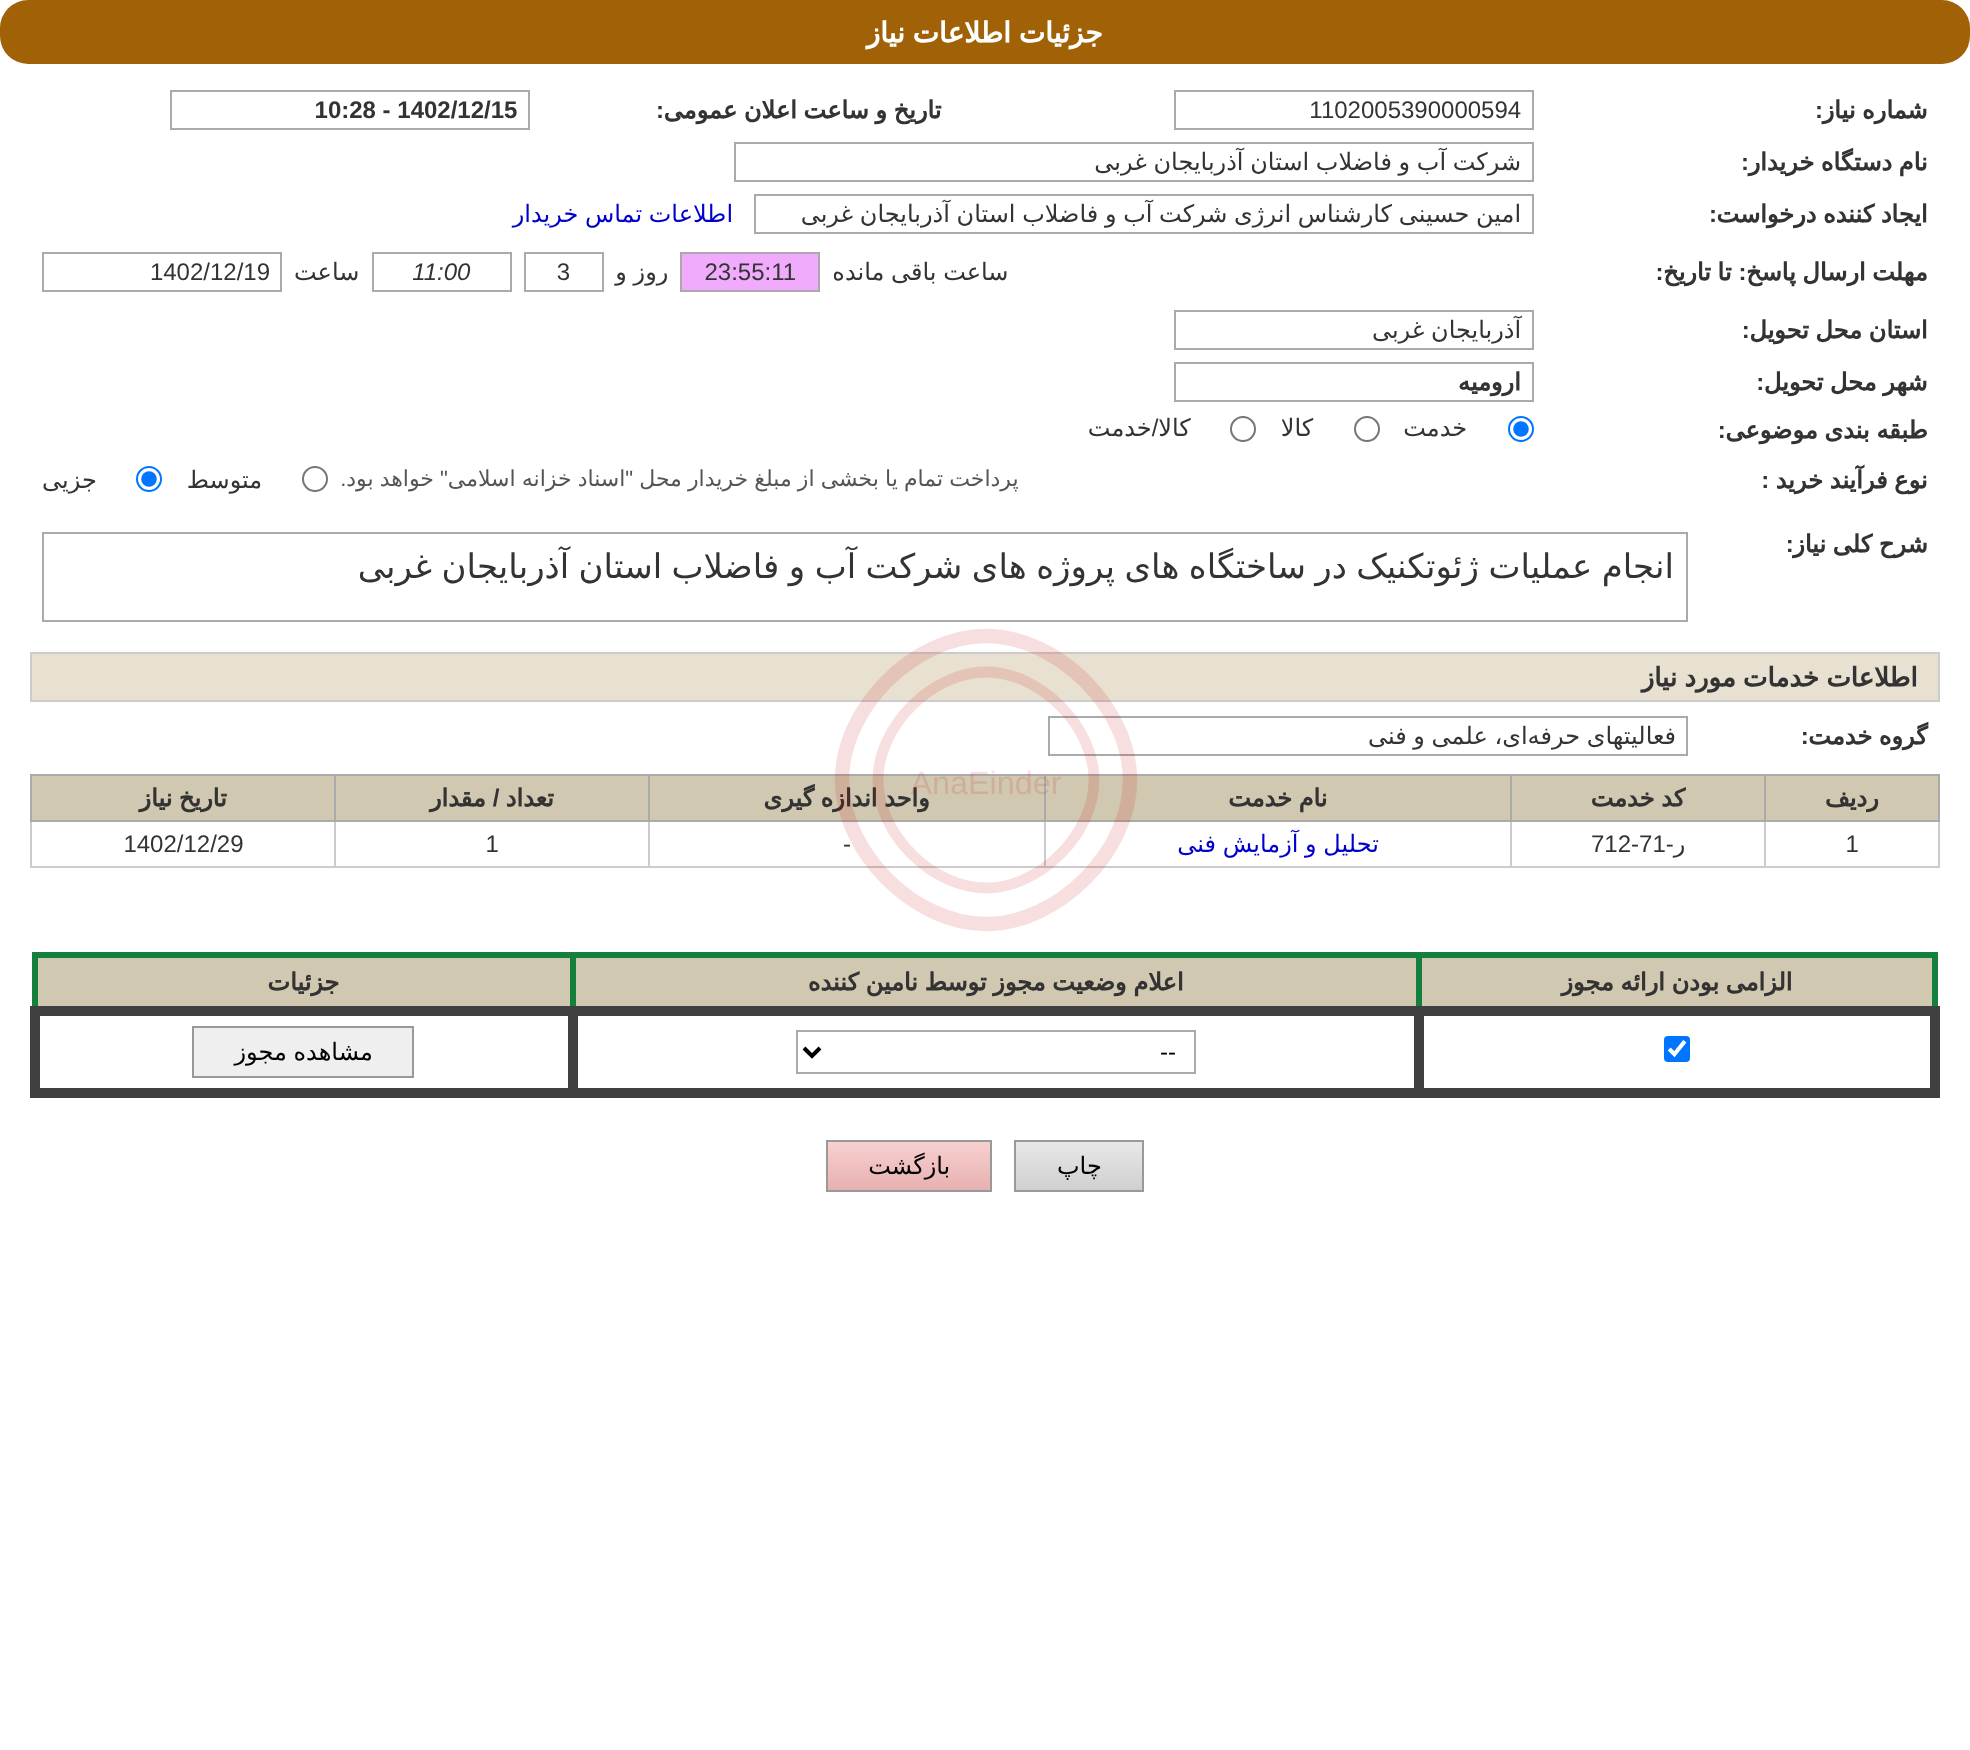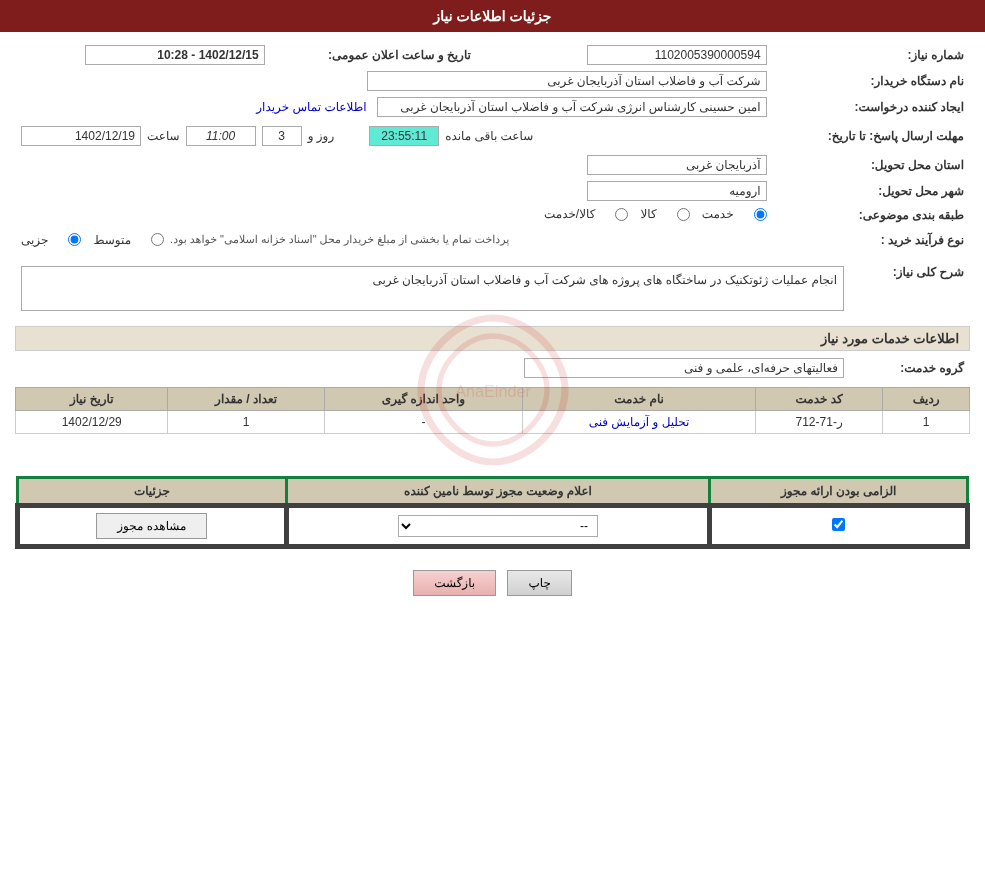--- a/index.html
+++ b/index.html
@@ -10,26 +10,27 @@
       direction: rtl;
       color: #333;
     }
     .page-wrapper {
       width: 985px;
       min-height: 875px;
       background: #fff;
       margin: 0 auto;
     }
     .header-bar {
-      background: #7f1d1d;
+      background: #a16207;
       color: #fff;
       text-align: center;
       padding: 8px 10px;
       font-size: 14px;
       font-weight: bold;
+      border-radius: 14px;
     }
     .main-content {
       padding: 10px 15px;
     }
     .section-title {
       background: #e8e0d0;
       border: 1px solid #ccc;
       padding: 4px 10px;
       font-weight: bold;
       font-size: 13px;
@@ -84,26 +85,25 @@
     }
     .row-flex {
       display: flex;
       align-items: center;
       gap: 6px;
       justify-content: flex-end;
       padding: 3px 0;
     }
     .countdown-box {
       border: 1px solid #aaa;
-      background: #5eead4;
+      background: #f0abfc;
       padding: 2px 5px;
       display: inline-block;
       min-width: 70px;
       text-align: center;
-      margin-left: 29px;
     }
     .data-grid {
       width: 100%;
       border-collapse: collapse;
       margin: 6px 0;
       font-size: 12px;
     }
     .data-grid th {
       background: #d0c8b0;
       border: 1px solid #aaa;
@@ -121,21 +121,21 @@
       color: #0000cc;
       cursor: pointer;
     }
     .notes-box {
       border: 1px solid #aaa;
       background: #fff;
       padding: 6px;
       min-height: 55px;
       direction: rtl;
       text-align: right;
-      font-size: 12px;
+      font-size: 17px;
       margin: 4px 0;
     }
     .permission-table {
       width: 100%;
       border-collapse: collapse;
       margin: 6px 0;
       font-size: 12px;
     }
     .permission-table th {
       background: #d0c8b0;
@@ -248,21 +248,21 @@
       </tr>
       <tr>
         <td class="label-cell">استان محل تحویل:</td>
         <td colspan="4" class="value-cell">
           <span class="input-box input-medium" style="display:inline-block;">آذربایجان غربی</span>
         </td>
       </tr>
       <tr>
         <td class="label-cell">شهر محل تحویل:</td>
         <td colspan="4" class="value-cell">
-          <span class="input-box input-medium" style="display:inline-block;">ارومیه</span>
+          <span class="input-box input-medium" style="display:inline-block;font-weight:bold;">ارومیه</span>
         </td>
       </tr>
       <tr>
         <td class="label-cell">طبقه بندی موضوعی:</td>
         <td colspan="4" class="value-cell">
           <div class="radio-group">
             <div class="radio-item">
               <input type="radio" name="category" checked="" style="">
               <span>خدمت</span>
             </div>

